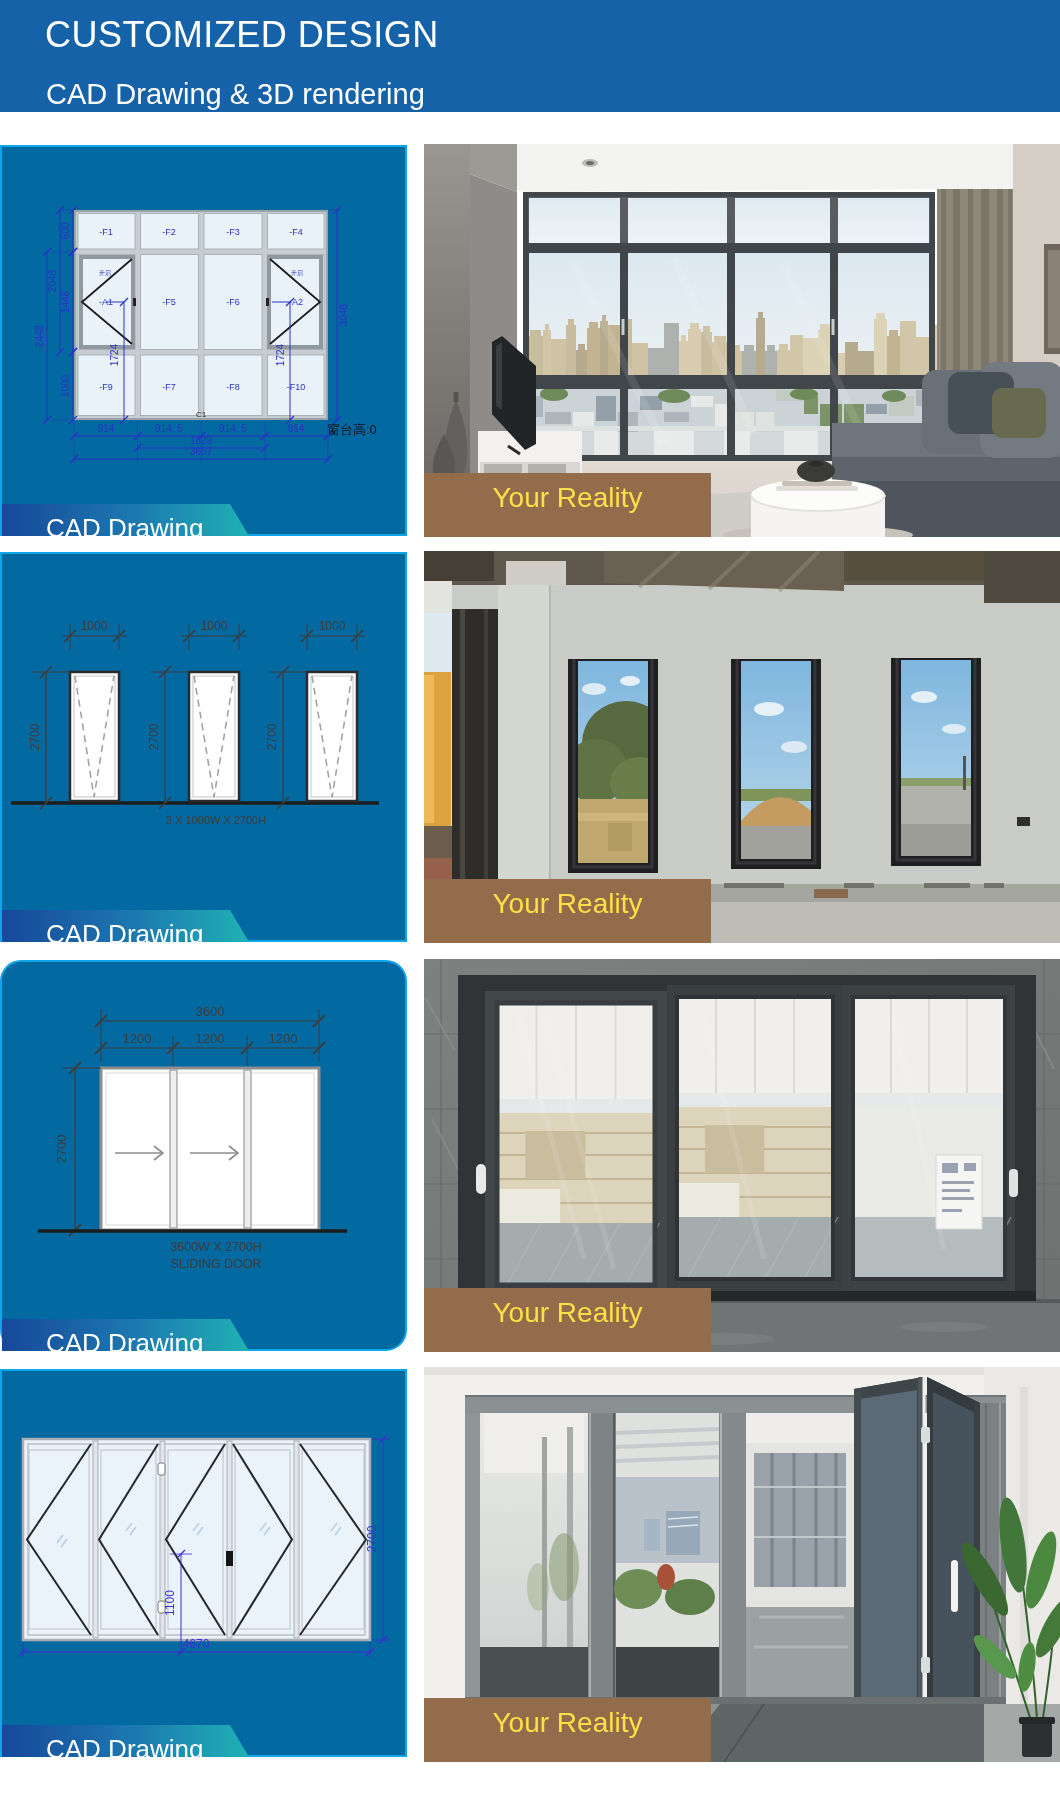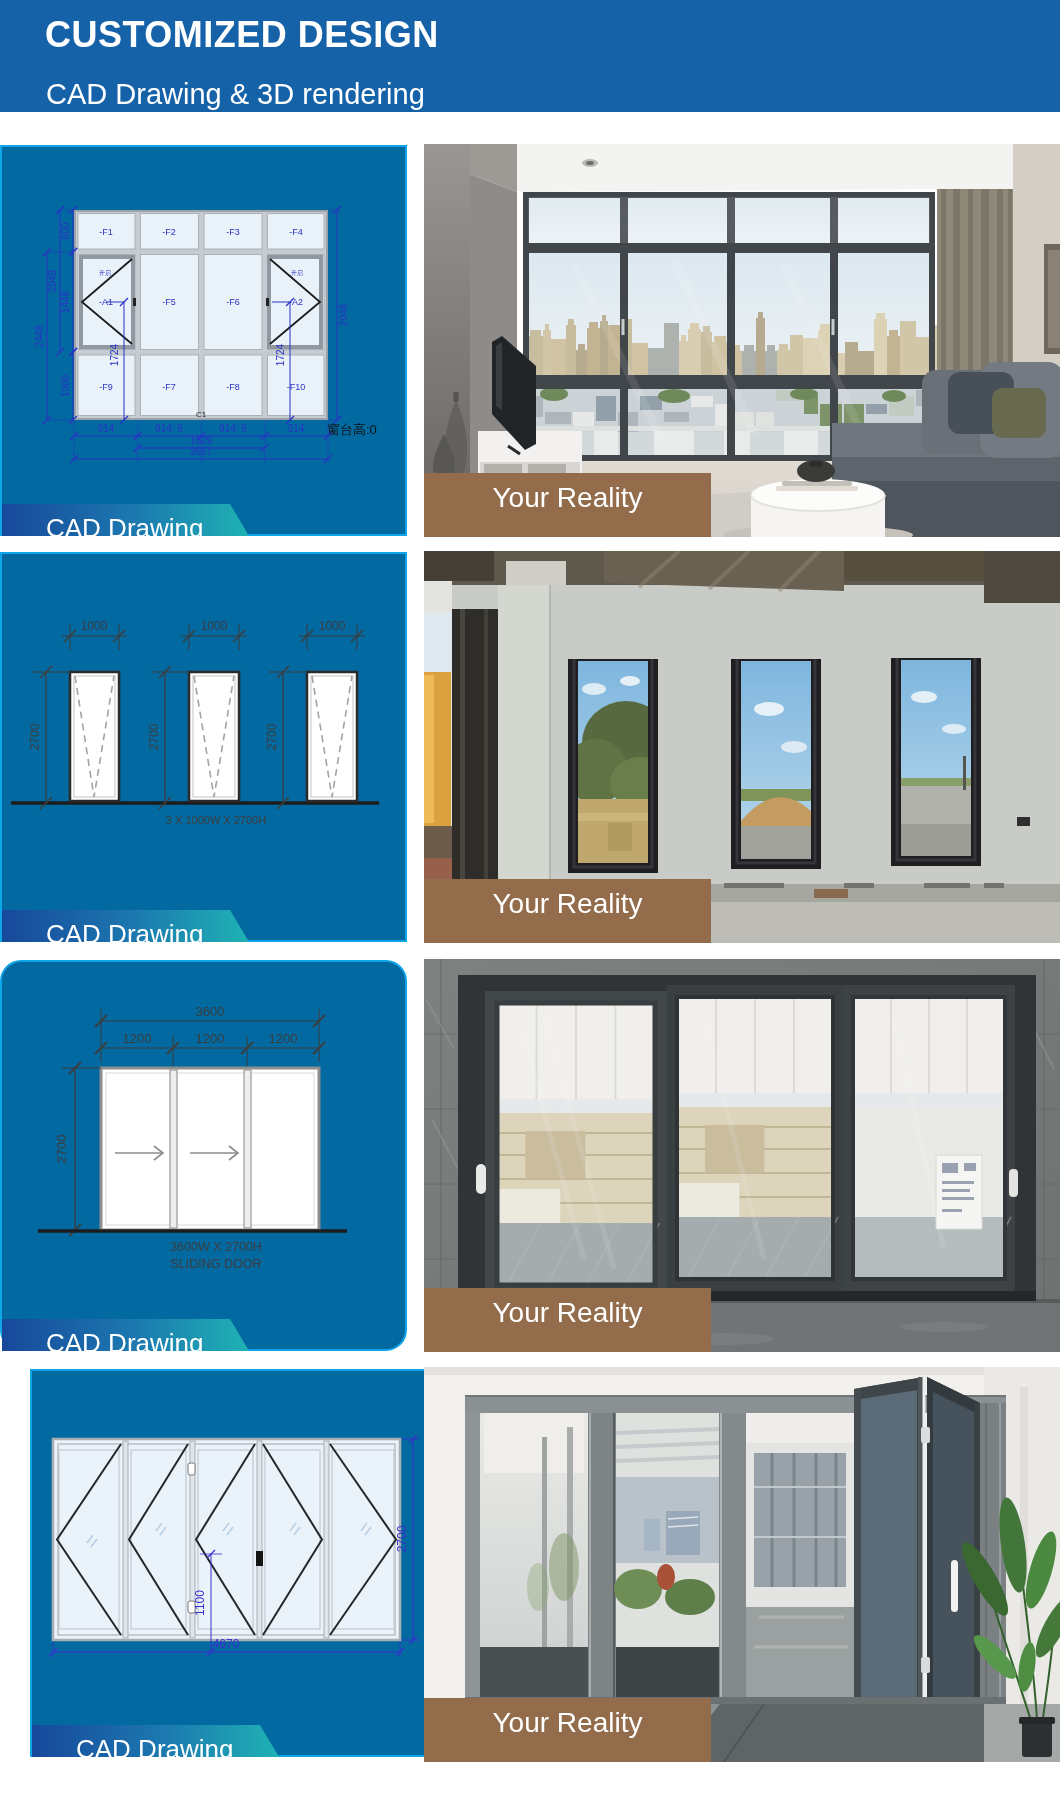--- a/index.html
+++ b/index.html
@@ -7,29 +7,29 @@
        font-family:"Liberation Sans",sans-serif;overflow:hidden;}
   .abs{position:absolute;}
   .cadpanel{position:absolute;left:0px;width:403px;background:#0369a1;border:2px solid #0ea5e9;}
   .photo{position:absolute;left:424px;width:636px;overflow:hidden;}
   .cadribbon{position:absolute;left:0;bottom:-2px;width:247px;height:32px;
      background:linear-gradient(90deg,#17489b 0%,#1c7ab0 55%,#1fb2b4 100%);
      -webkit-clip-path:polygon(0 0,92.3% 0,100% 100%,0 100%);
      clip-path:polygon(0 0,92.3% 0,100% 100%,0 100%);
      color:#fff;font-size:26px;line-height:48px;padding-left:44px;box-sizing:border-box;}
   .yrribbon{position:absolute;left:0;bottom:0;width:287px;height:64px;background:#926c4b;
-     color:#ffffff;font-size:28px;line-height:50px;text-align:center;}
+     color:#fde047;font-size:28px;line-height:50px;text-align:center;}
   svg{display:block;}
 </style>
 </head>
 <body>
 
 <div class="abs" style="left:0;top:0;width:1060px;height:112px;background:#1562a9;"></div>
 
-<div class="abs" style="left:45px;top:14px;color:#fff;font-size:36px;font-weight:bold;letter-spacing:0.5px;">CUSTOMIZED DESIGN</div>
+<div class="abs" style="left:45px;top:14px;color:#fff;font-size:36px;font-weight:normal;letter-spacing:0.5px;">CUSTOMIZED DESIGN</div>
 
 <div class="abs" style="left:46px;top:58px;color:#fff;font-size:29px;margin-top:20px;">CAD Drawing &amp; 3D rendering</div>
 
 <div class="cadpanel" style="top:145px;height:387px;">
   <svg width="403" height="387" viewBox="0 0 403 387">
 <rect x="72" y="63" width="254" height="210" fill="#9ba2aa"></rect>
 <rect x="74" y="65" width="250" height="206" fill="#c7ccd2"></rect>
 
 <g fill="#eaf2f9" stroke="#aab1b8" stroke-width="1">
 <rect x="76" y="66.5" width="57" height="35.5"></rect>
@@ -711,21 +711,21 @@
 <rect x="52" y="205" width="10" height="30" rx="5" fill="#e9e9e7"></rect>
 
 <rect x="585" y="210" width="9" height="28" rx="4" fill="#e2e2e0"></rect>
 
 <rect x="34" y="332" width="578" height="10" fill="#24282a"></rect>
     </svg>
 
   <div class="yrribbon">Your Reality</div>
 </div>
 
-<div class="cadpanel" style="top:1369px;height:384px;margin-left:30px;">
+<div class="cadpanel" style="top:1369px;height:384px;">
   <svg width="403" height="384" viewBox="0 0 403 384">
 <rect x="21" y="68" width="347" height="201" fill="#eaf2fa" stroke="#a9afb5" stroke-width="2.5"></rect>
 <rect x="26" y="73" width="337" height="191" fill="none" stroke="#b9bfc5" stroke-width="1.5"></rect>
 
 <rect x="91" y="70" width="5" height="197" fill="#dfe5ea" stroke="#a9afb5" stroke-width="1"></rect>
 <rect x="158" y="70" width="5" height="197" fill="#dfe5ea" stroke="#a9afb5" stroke-width="1"></rect>
 <rect x="225" y="70" width="5" height="197" fill="#dfe5ea" stroke="#a9afb5" stroke-width="1"></rect>
 <rect x="292" y="70" width="5" height="197" fill="#dfe5ea" stroke="#a9afb5" stroke-width="1"></rect>
 <g fill="none" stroke="#c3c9cf" stroke-width="1.2">
         <rect x="27" y="79" width="60" height="179"></rect>

